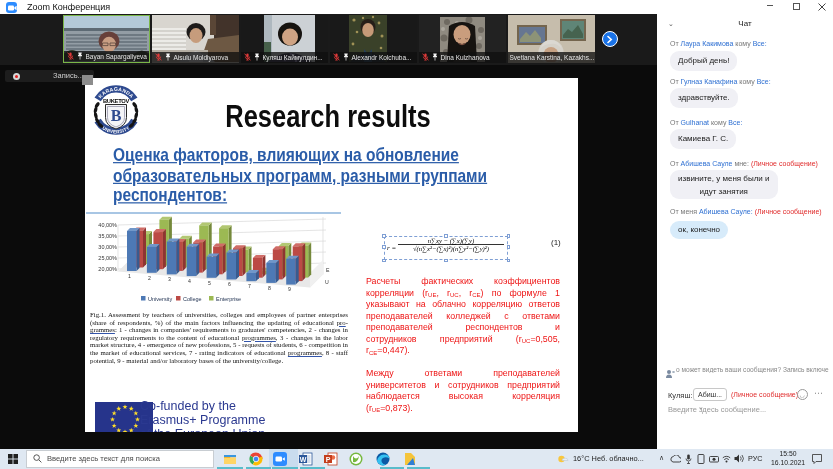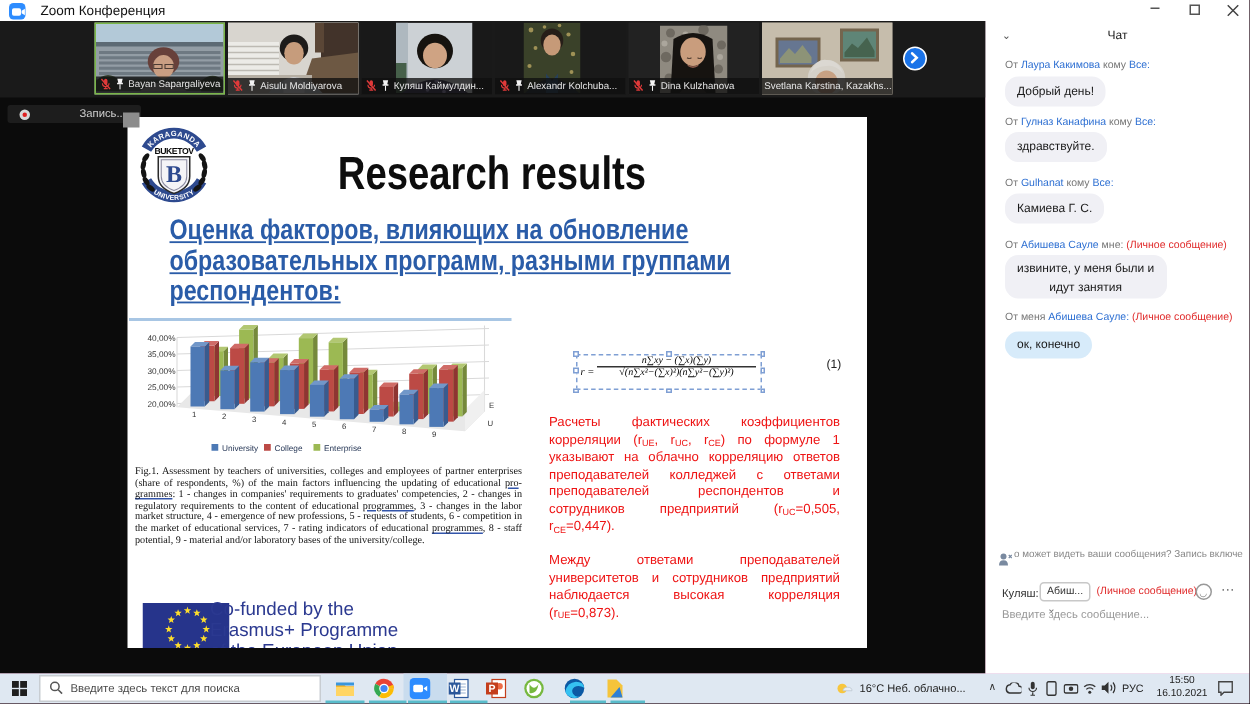--- a/index.html
+++ b/index.html
@@ -1,17 +1,17 @@
 <!DOCTYPE html>
 <html><head><meta charset="utf-8">
 <style>
 *{margin:0;padding:0;box-sizing:border-box;}
 html,body{width:833px;height:469px;overflow:hidden;background:#000;font-family:"Liberation Sans",sans-serif;}
 .abs{position:absolute;}
-#stage{position:relative;width:833px;height:469px;background:#f9a8d4;}
+#stage{position:relative;width:833px;height:469px;background:#6d28d9;}
 
 #titlebar{position:absolute;left:0;top:0;width:833px;height:14px;background:#fff;}
 #titlebar .txt{position:absolute;left:27px;top:2px;font-size:9px;color:#111;}
 #zicon{position:absolute;left:6px;top:2px;width:11px;height:11px;border-radius:3px;background:#2d8cff;}
 #zicon svg{position:absolute;left:1.5px;top:3px;}
 .winbtn{position:absolute;}
 
 #main{position:absolute;left:0;top:14px;width:657px;height:435px;background:#0b0b0b;}
 
 .tile{position:absolute;top:1px;height:47.5px;background:#1f1f1f;overflow:hidden;}

